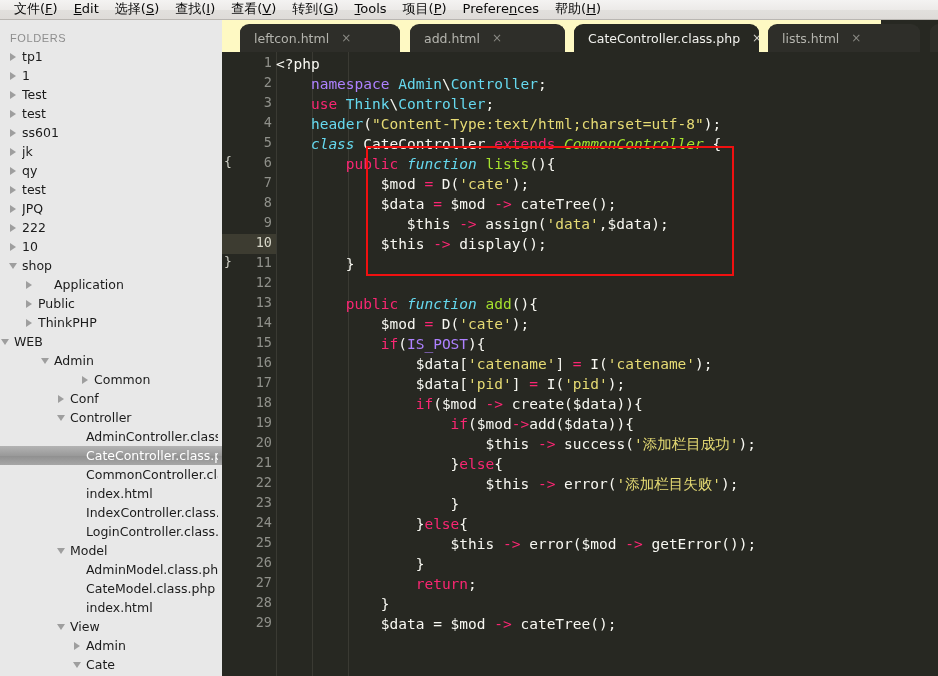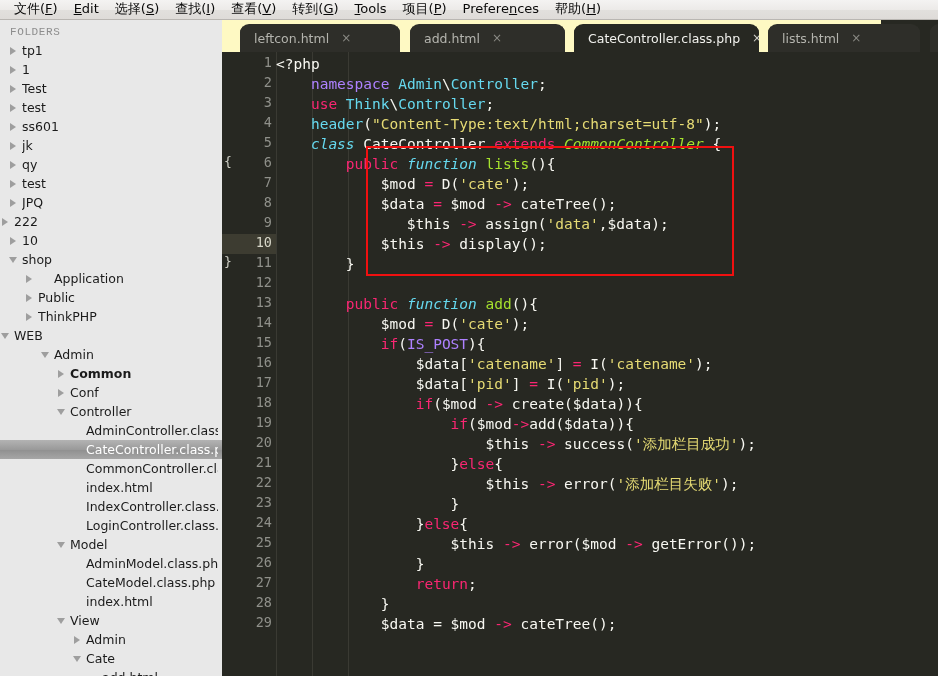--- a/index.html
+++ b/index.html
@@ -31,22 +31,22 @@
   .menu-item .mn{ text-decoration:underline; }
 
   
   .sidebar{
     position:absolute;left:0;top:20px;width:222px;height:656px;
     background:#e8e8e8;
     overflow:hidden;
   }
   .folders-label{
     font-size:11px;color:#8d8d8d;letter-spacing:.6px;
-    padding:6px 0 3px 10px;
-    font-family:Liberation Mono, monospace;
+    padding:12px 0 3px 10px;
+    font-family:Liberation Sans, sans-serif;
   }
   .tree{list-style:none;margin:0;padding:0;}
   .trow{
     height:19px;line-height:19px;
     display:flex;align-items:center;
     font-size:12.5px;color:#1b1b1b;
     white-space:nowrap;
     padding-right:4px;
   }
   .trow.sel{
@@ -230,53 +230,53 @@
           <span class="tlabel">qy</span>
         </li>
         <li class="trow" style="padding-left: 8px;">
           <span class="arrow closed"></span>
           <span class="tlabel">test</span>
         </li>
         <li class="trow" style="padding-left: 8px;">
           <span class="arrow closed"></span>
           <span class="tlabel">JPQ</span>
         </li>
+        <li class="trow" style="padding-left: 8px;">
+          <span class="arrow closed"></span>
+          <span class="tlabel">222</span>
+        </li>
+        <li class="trow" style="padding-left: 8px;">
+          <span class="arrow closed"></span>
+          <span class="tlabel">10</span>
+        </li>
+        <li class="trow" style="padding-left: 8px;">
+          <span class="arrow open"></span>
+          <span class="tlabel">shop</span>
+        </li>
+        <li class="trow" style="padding-left: 24px; gap: 16px;">
+          <span class="arrow closed"></span>
+          <span class="tlabel">Application</span>
+        </li>
+        <li class="trow" style="padding-left: 24px;">
+          <span class="arrow closed"></span>
+          <span class="tlabel">Public</span>
+        </li>
+        <li class="trow" style="padding-left: 24px;">
+          <span class="arrow closed"></span>
+          <span class="tlabel">ThinkPHP</span>
+        </li>
         <li class="trow" style="">
-          <span class="arrow closed"></span>
-          <span class="tlabel">222</span>
-        </li>
-        <li class="trow" style="padding-left: 8px;">
-          <span class="arrow closed"></span>
-          <span class="tlabel">10</span>
-        </li>
-        <li class="trow" style="padding-left: 8px;">
-          <span class="arrow open"></span>
-          <span class="tlabel">shop</span>
-        </li>
-        <li class="trow" style="padding-left: 24px; gap: 16px;">
-          <span class="arrow closed"></span>
-          <span class="tlabel">Application</span>
-        </li>
-        <li class="trow" style="padding-left: 24px;">
-          <span class="arrow closed"></span>
-          <span class="tlabel">Public</span>
-        </li>
-        <li class="trow" style="padding-left: 24px;">
-          <span class="arrow closed"></span>
-          <span class="tlabel">ThinkPHP</span>
-        </li>
-        <li class="trow" style="">
           <span class="arrow open"></span>
           <span class="tlabel">WEB</span>
         </li>
         <li class="trow" style="padding-left: 40px;">
           <span class="arrow open"></span>
           <span class="tlabel">Admin</span>
         </li>
-        <li class="trow" style="padding-left: 56px; font-weight: bold;">
+        <li class="trow" style="padding-left: 80px;">
           <span class="arrow closed"></span>
           <span class="tlabel">Common</span>
         </li>
         <li class="trow" style="padding-left: 56px;">
           <span class="arrow closed"></span>
           <span class="tlabel">Conf</span>
         </li>
         <li class="trow" style="padding-left: 56px;">
           <span class="arrow open"></span>
           <span class="tlabel">Controller</span>

